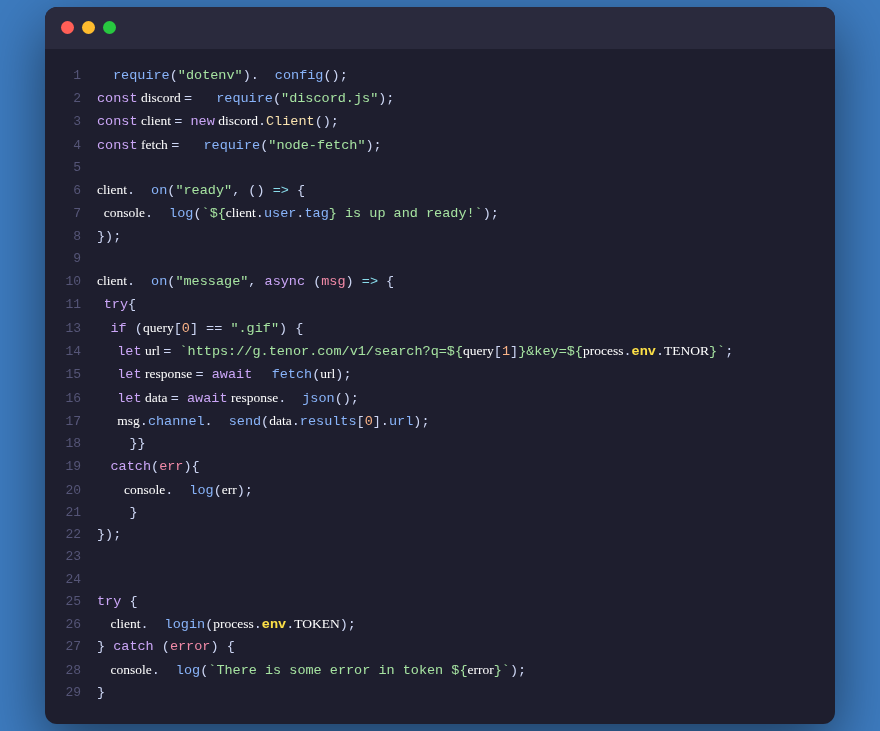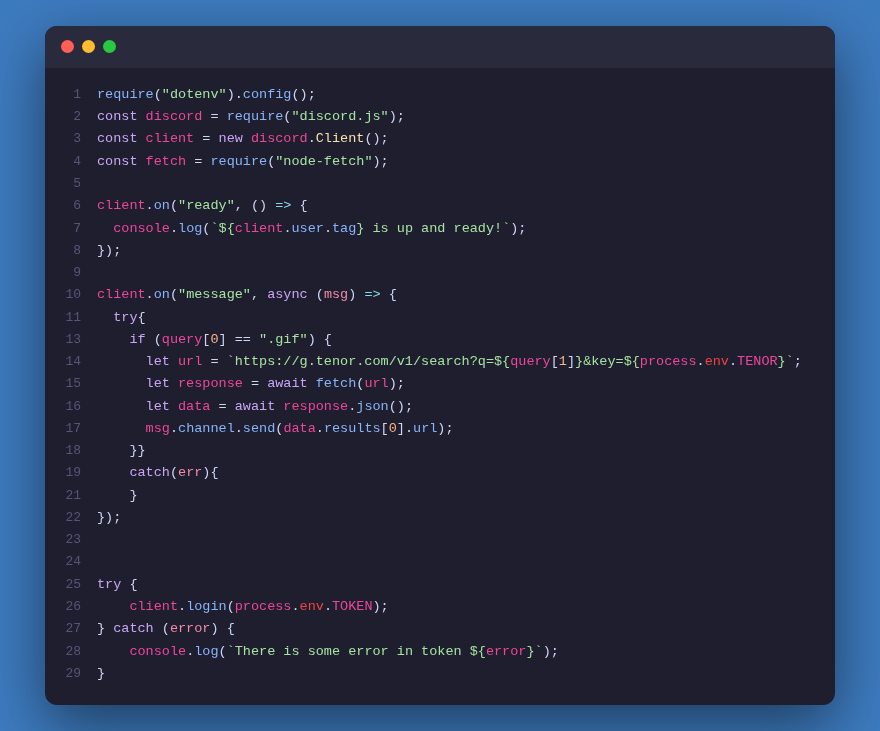--- a/index.html
+++ b/index.html
@@ -64,30 +64,30 @@
       user-select: none;
       font-size: 13px;
     }
 
     .line-content {
       flex: 1;
     }
 
     
     .kw { color: #cba6f7; text-align: right; }        
-    .fn { color: #89b4fa; }        
+    .fn { color: #89b4fa; margin-left: 16px; }        
     .str { color: #a6e3a1; }       
     .tpl { color: #a6e3a1; }       
     .num { color: #fab387; }       
     .op { color: #89dceb; }        
-    .var { color: #ec4899; }       
+    .var { color: #ffffff; font-family: Liberation Serif, serif; }       
     .prop { color: #89b4fa; font-family: Liberation Mono, monospace; }      
     .cls { color: #f9e2af; }       
     .punct { color: #cdd6f4; }     
-    .env { color: #ef4444; }       
+    .env { color: #fde047; font-weight: bold; }       
     .param { color: #f38ba8; } 
   </style>
 </head>
 <body>
 
 <div class="window">
   <div class="titlebar">
     <div class="dot dot-red"></div>
     <div class="dot dot-yellow"></div>
     <div class="dot dot-green"></div>
@@ -178,20 +178,24 @@
     <div class="line">
       <span class="line-num">18</span>
       <span class="line-content"><span class="punct">    }}</span></span>
     </div>
 
     <div class="line">
       <span class="line-num">19</span>
       <span class="line-content"><span class="var">    </span><span class="kw">catch</span><span class="punct">(</span><span class="param">err</span><span class="punct">){</span></span>
     </div>
 
+    <div class="line">
+      <span class="line-num">20</span>
+      <span class="line-content"><span class="var">        console</span><span class="punct">.</span><span class="fn">log</span><span class="punct">(</span><span class="var">err</span><span class="punct">);</span></span>
+    </div>
 
     <div class="line">
       <span class="line-num">21</span>
       <span class="line-content"><span class="punct">    }</span></span>
     </div>
 
     <div class="line">
       <span class="line-num">22</span>
       <span class="line-content"><span class="punct">});</span></span>
     </div>

